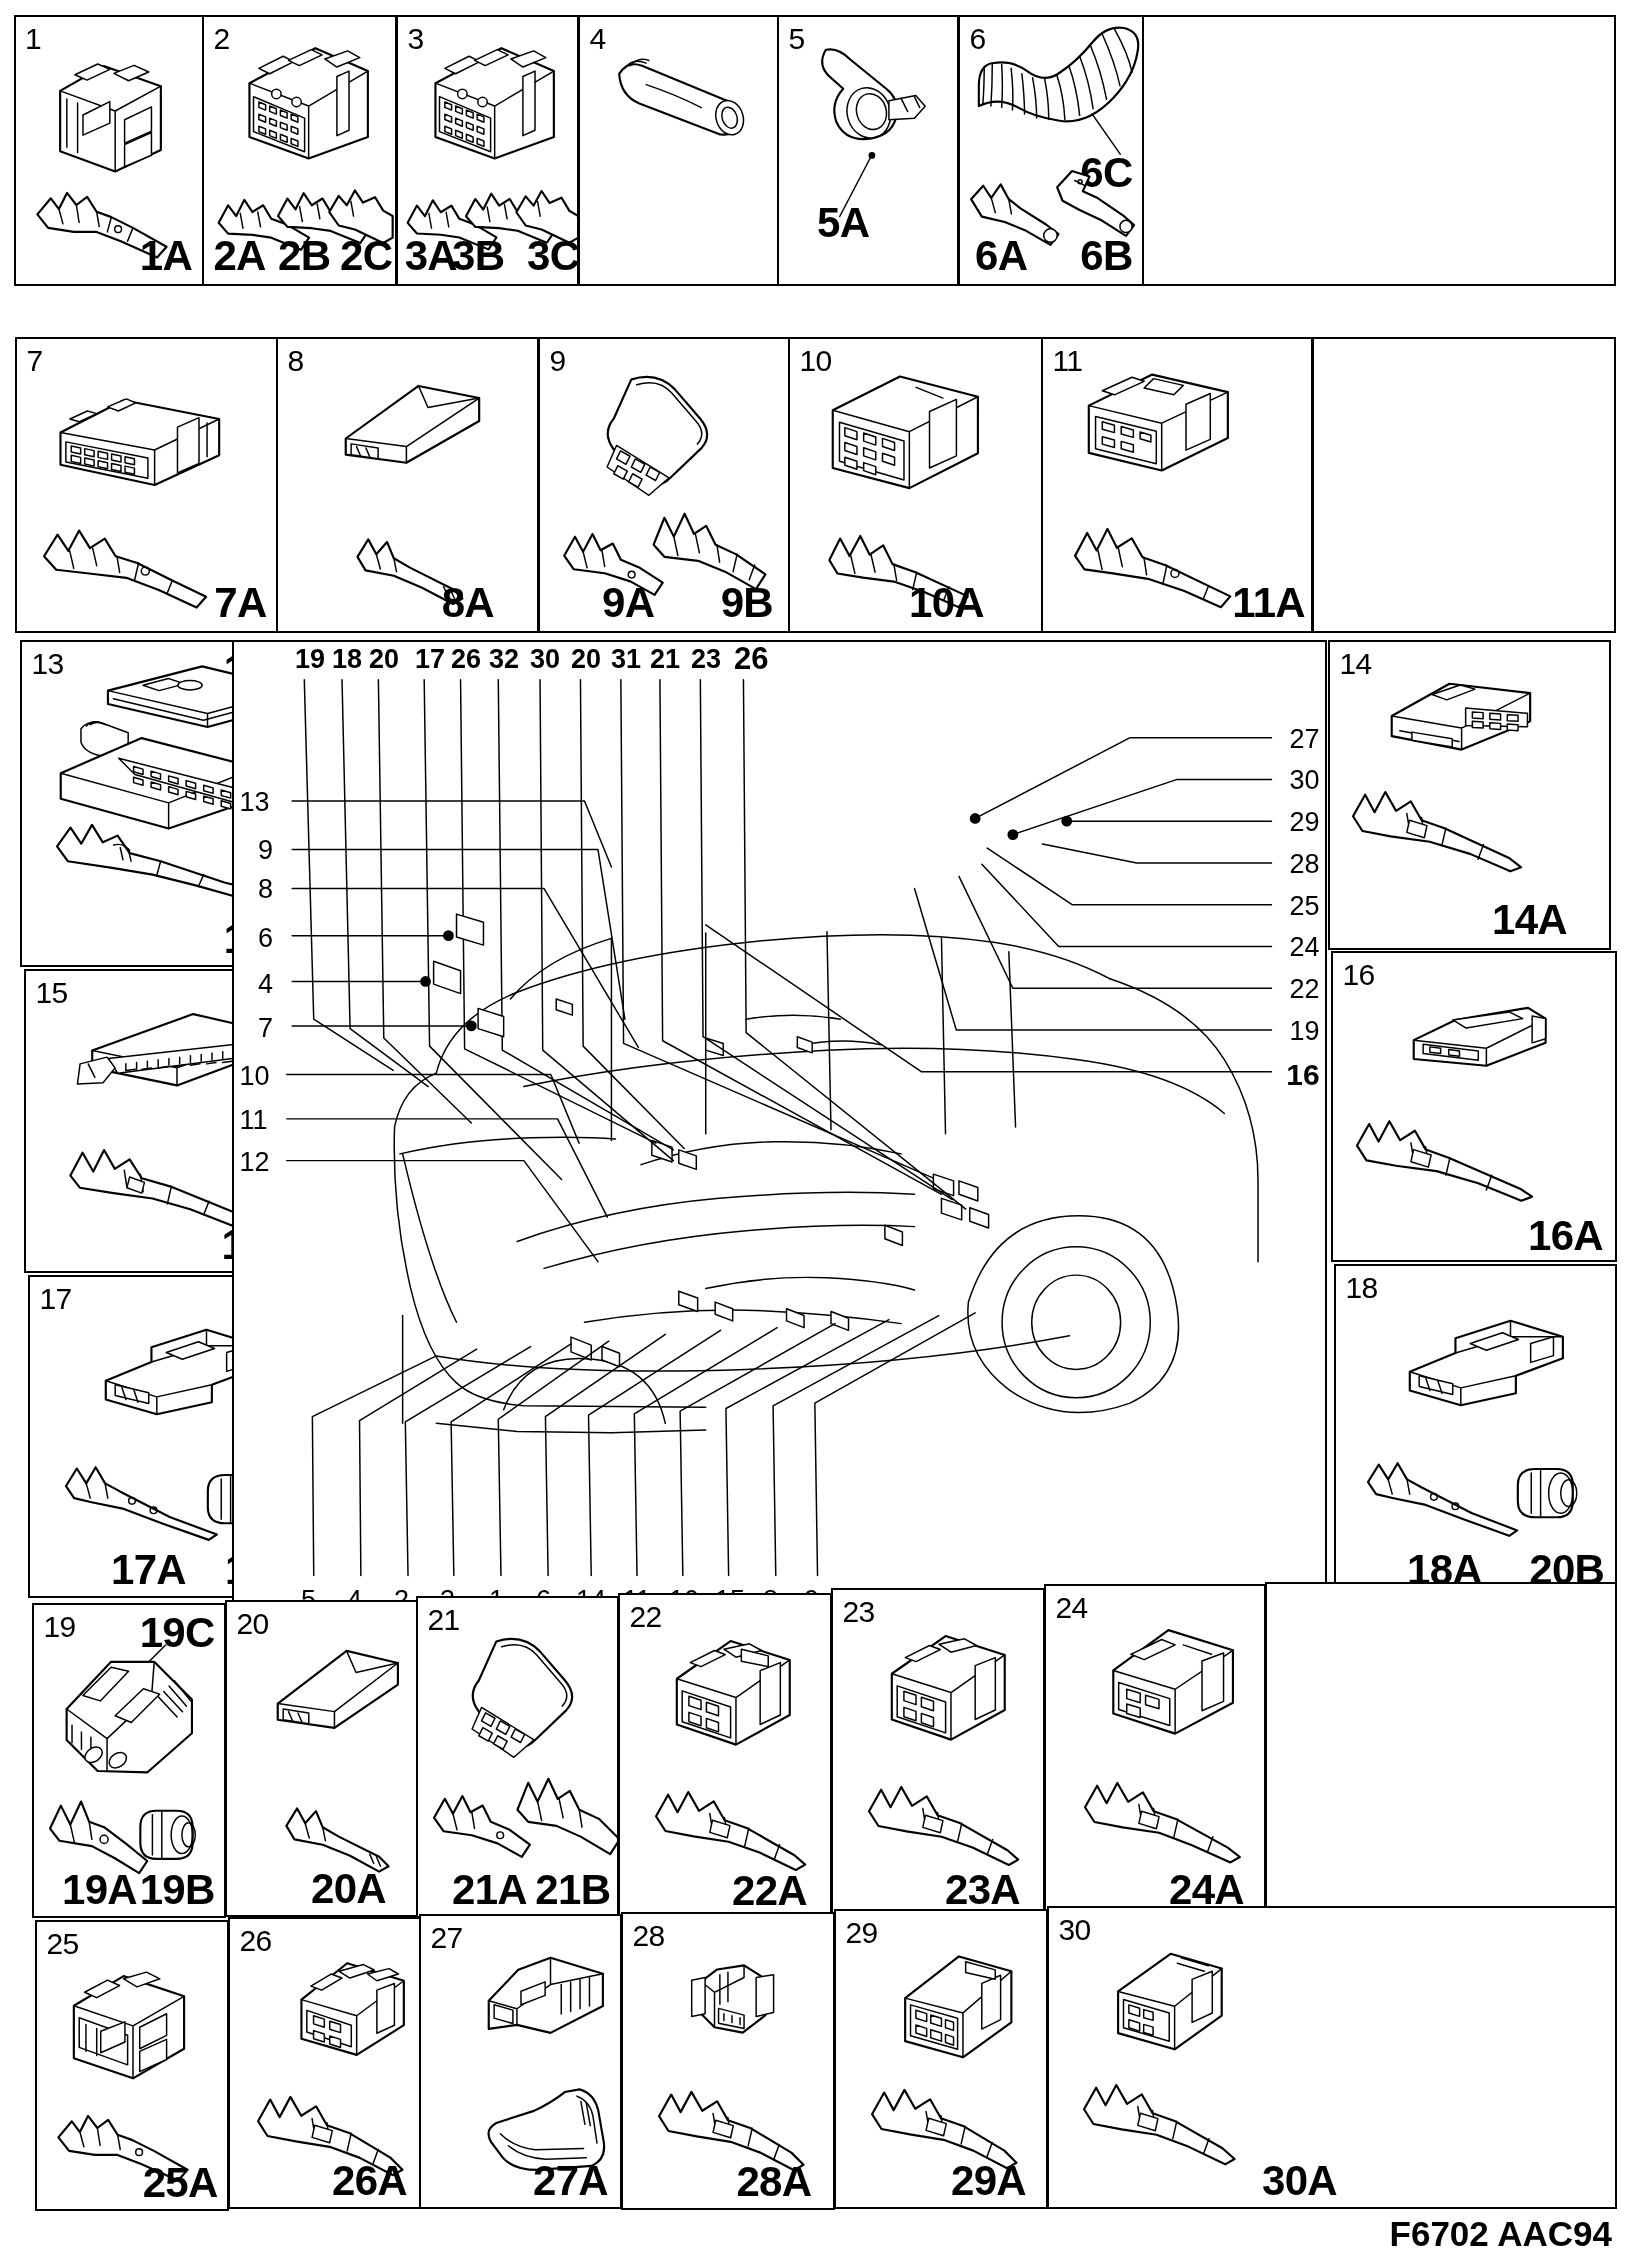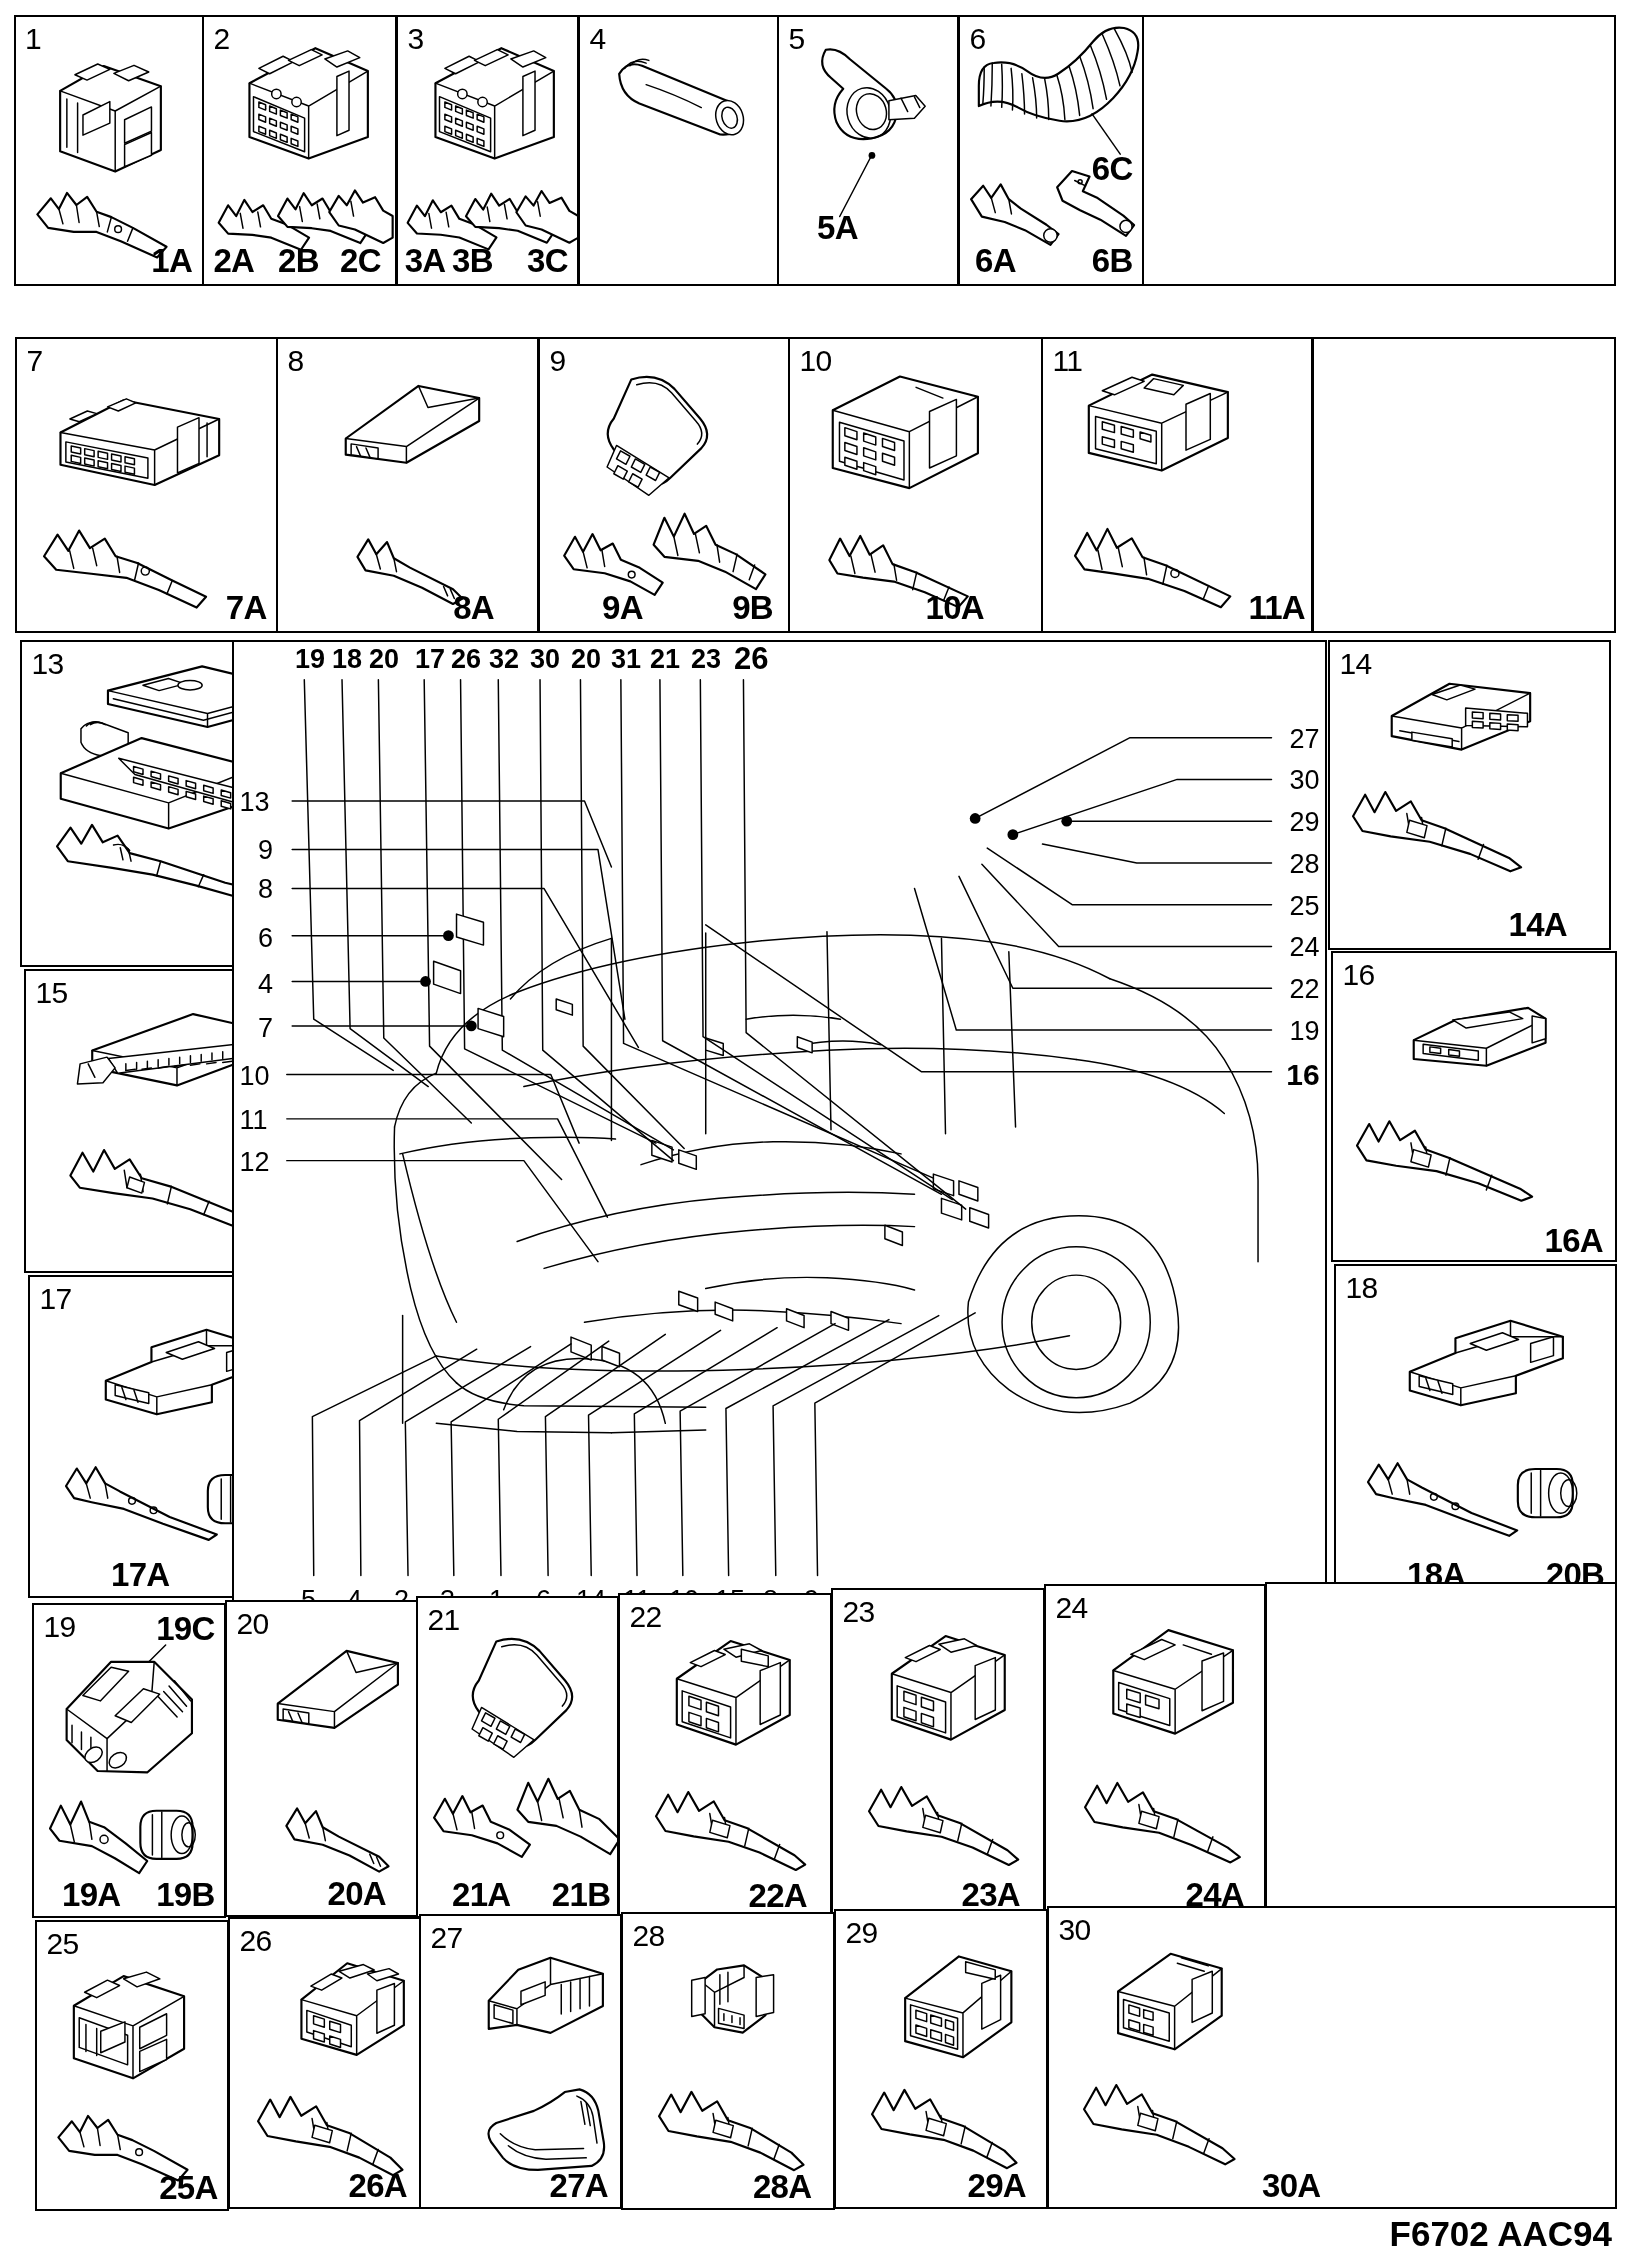--- a/index.html
+++ b/index.html
@@ -27,21 +27,21 @@
   .cell-no{
     position:absolute;
     top:6.7px;left:9.4px;
     font-size:30px;
     font-weight:400;
     line-height:1;
     letter-spacing:-0.7px;
   }
   .sub{
     position:absolute;
-    font-size:33px;
+    font-size:42px;
     font-weight:700;
     line-height:1;
     letter-spacing:-0.7px;
   }
   .art{position:absolute;}
   svg{display:block;overflow:visible;}
   .ln2{fill:none;stroke:#000;stroke-width:2.2;stroke-linejoin:round;stroke-linecap:round;}
   .lnf{fill:#fff;stroke:#000;stroke-width:3.2;stroke-linejoin:round;stroke-linecap:round;}
   .lnf2{fill:#fff;stroke:#000;stroke-width:2.2;stroke-linejoin:round;stroke-linecap:round;}
   .dot{fill:#000;}

